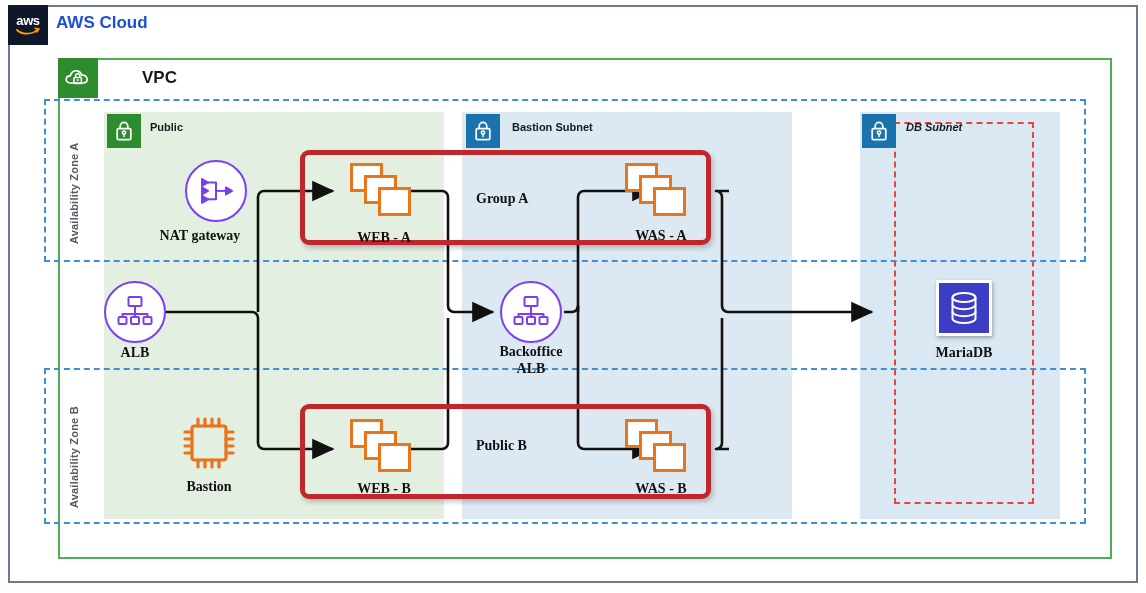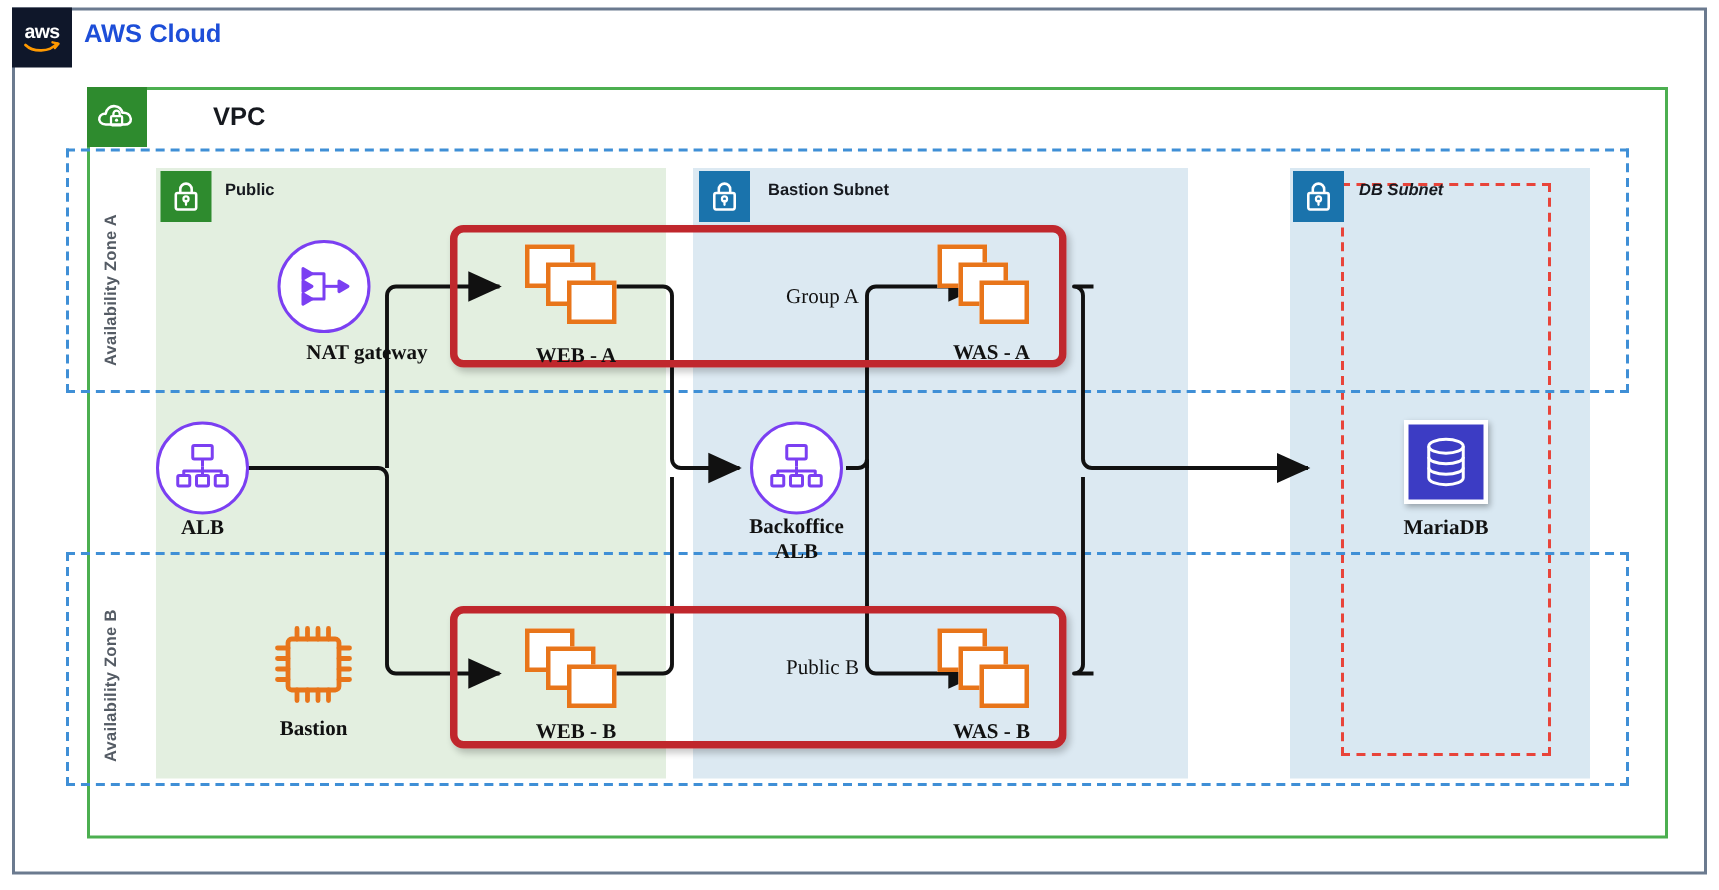--- a/index.html
+++ b/index.html
@@ -49,21 +49,21 @@
 
   
   .db-dashed{position:absolute;left:894px;top:122px;width:140px;height:382px;
       border:2px dashed #e8443a;box-sizing:border-box;}
 
   
   .group-box{position:absolute;border:5px solid #c0272d;border-radius:9px;box-sizing:border-box;
       box-shadow:2px 3px 5px rgba(0,0,0,.22);background:transparent;}
   .group-a{left:300px;top:150px;width:411px;height:95px;}
   .group-b{left:300px;top:404px;width:411px;height:95px;}
-  .group-label{position:absolute;font-family:"Liberation Serif",serif;font-size:14px;font-weight:400;color:#111;margin-left:48px;}
+  .group-label{position:absolute;font-family:"Liberation Serif",serif;font-size:14px;font-weight:700;color:#111;}
   .gl-a{left:476px;top:191px;}
   .gl-b{left:476px;top:438px;}
 
   
   .node-label{position:absolute;font-family:"Liberation Serif",serif;font-size:14px;font-weight:700;
       color:#111;text-align:center;white-space:nowrap;}
 
   
   .icon{position:absolute;}
   .circ-icon{border-radius:50%;border:2.5px solid #7b3ff2;background:#ffffff;
@@ -189,21 +189,21 @@
       <g fill="none" stroke="#7b3ff2" stroke-width="2" stroke-linejoin="round">
         <path d="M6 7 L12 10.5 L6 14 Z" fill="#7b3ff2"></path>
         <path d="M6 15.4 L12 18.9 L6 22.4 Z" fill="#7b3ff2"></path>
         <path d="M6 23.8 L12 27.3 L6 30.8 Z" fill="#7b3ff2"></path>
         <path d="M12 10.5 H20 V27.3 H12"></path>
         <path d="M20 18.9 H31"></path>
         <path d="M30 15.4 L36 18.9 L30 22.4 Z" fill="#7b3ff2"></path>
       </g>
     </svg>
   </div>
-  <div class="node-label" style="left:153px;top:228px;width:132px;text-align:right;">NAT gateway</div>
+  <div class="node-label" style="left:134px;top:228px;width:132px;">NAT gateway</div>
 
   <div class="icon circ-icon" style="left:104px;top:281px;width:62px;height:62px;">
     <svg width="40" height="38" viewBox="0 0 40 38">
       <g fill="none" stroke="#7b3ff2" stroke-width="2" stroke-linejoin="round">
         <rect x="13.5" y="4" width="13" height="9" rx="1"></rect>
         <path d="M20 13 V18"></path>
         <path d="M7.5 24 V21 H32.5 V24"></path>
         <path d="M20 18 V24"></path>
         <rect x="3.5" y="24" width="8" height="7" rx="1"></rect>
         <rect x="16" y="24" width="8" height="7" rx="1"></rect>

